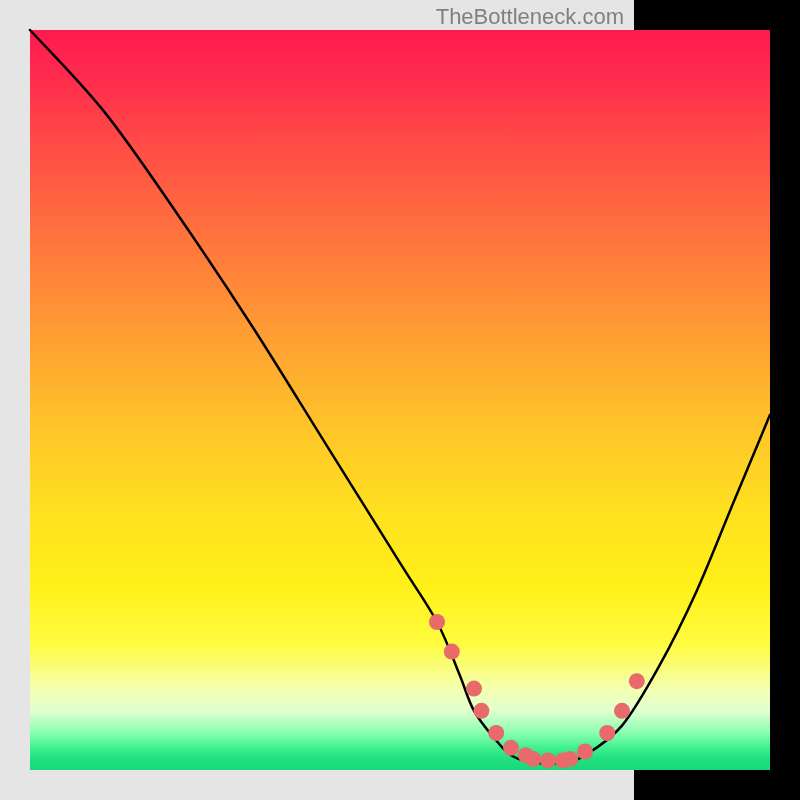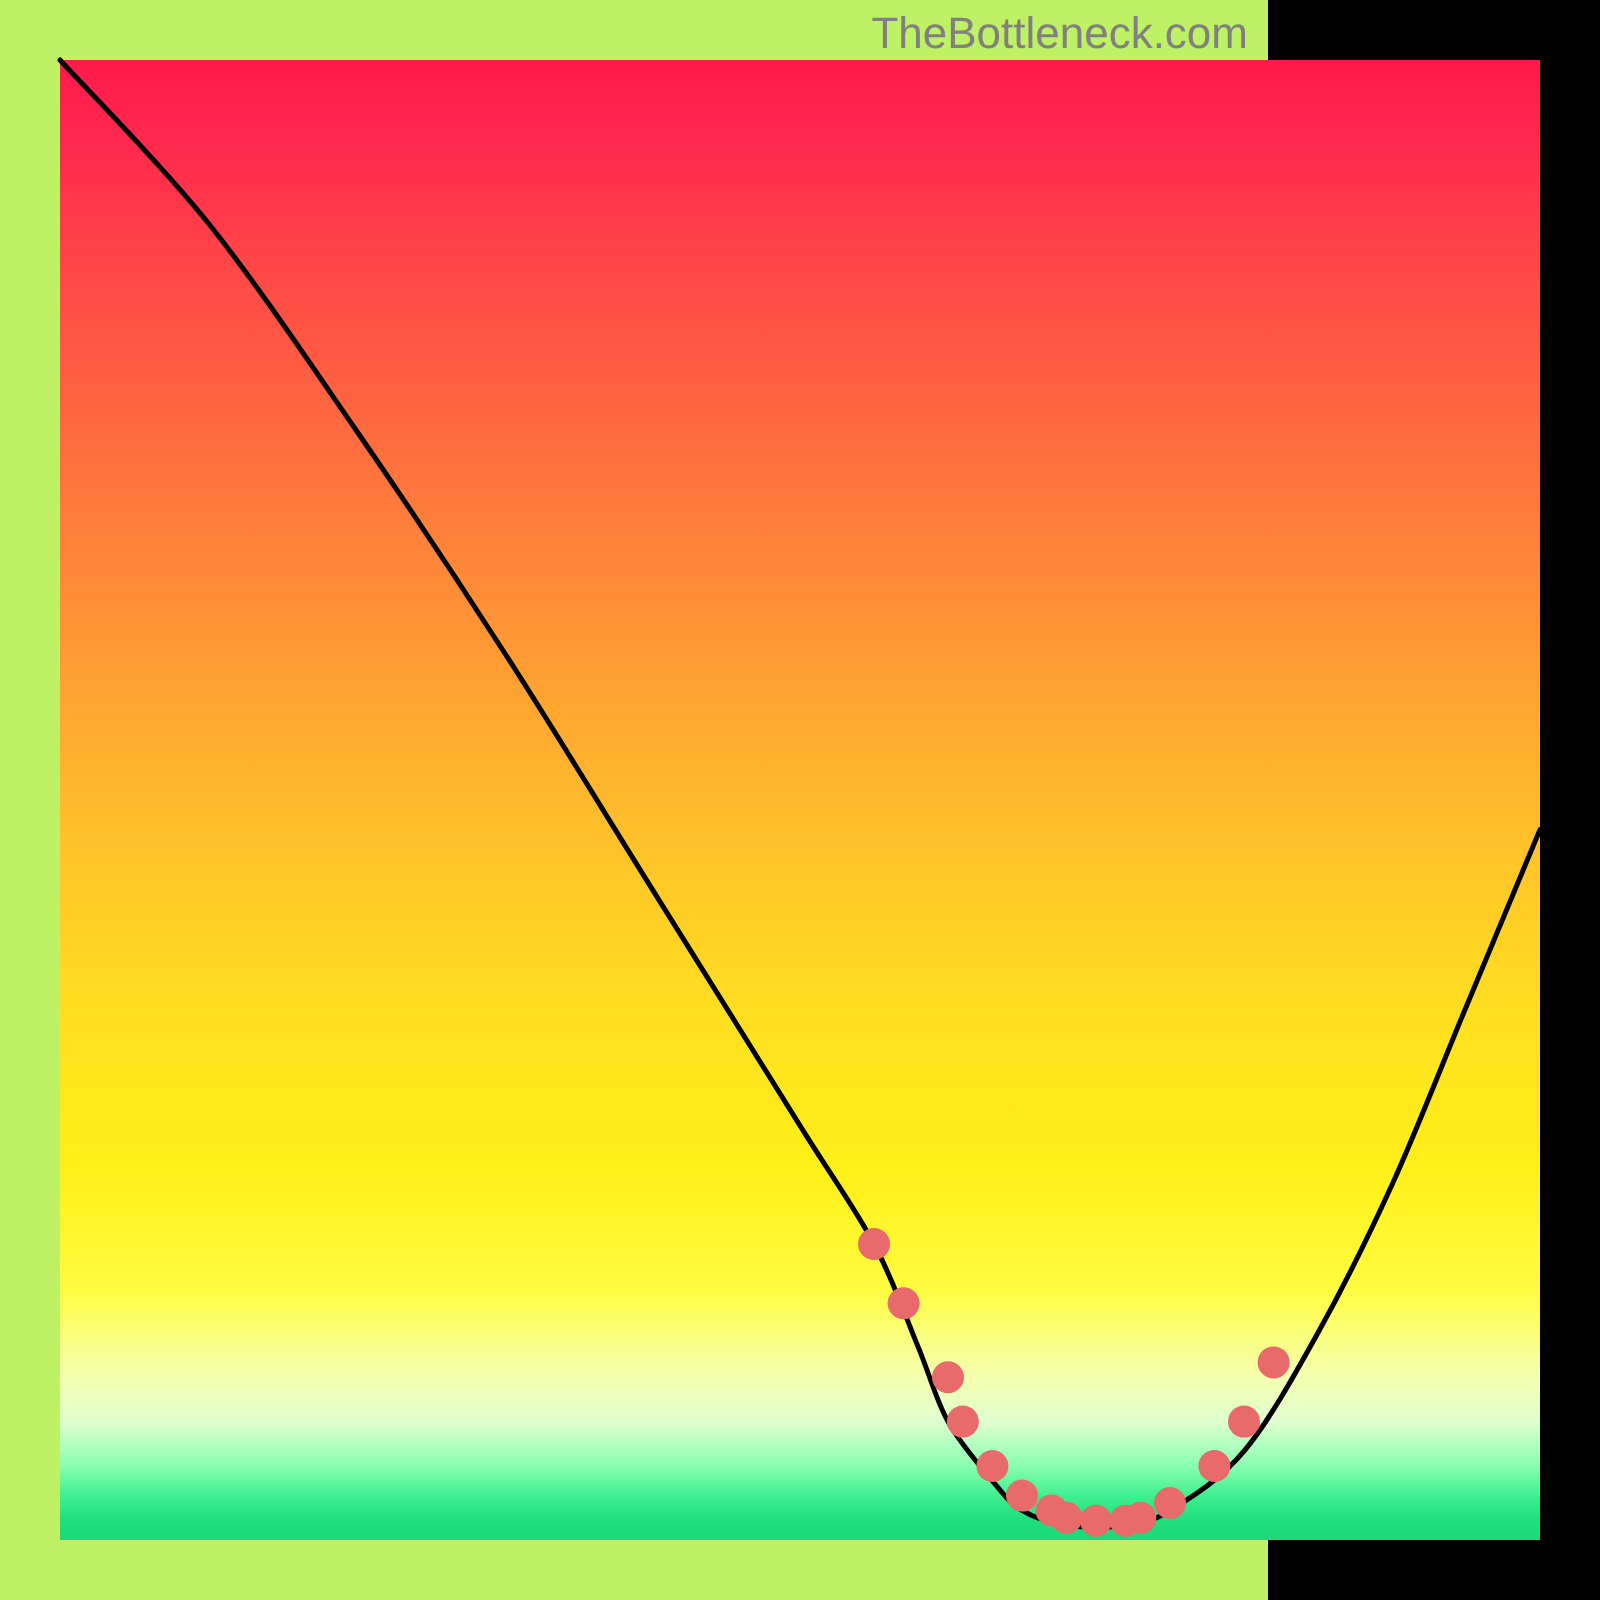--- a/index.html
+++ b/index.html
@@ -8,21 +8,21 @@
     width: 800px;
     height: 800px;
     background: #000;
     overflow: hidden;
     font-family: Arial, Helvetica, sans-serif;
   }
   .frame {
     position: relative;
     width: 634px;
     height: 800px;
-    background: #bef264;
+    background: #e5e5e5;
   }
   .plot-area {
     position: absolute;
     left: 30px;
     top: 30px;
     width: 740px;
     height: 740px;
     
     background: linear-gradient(to bottom,
       #ff1a4d 0%,

